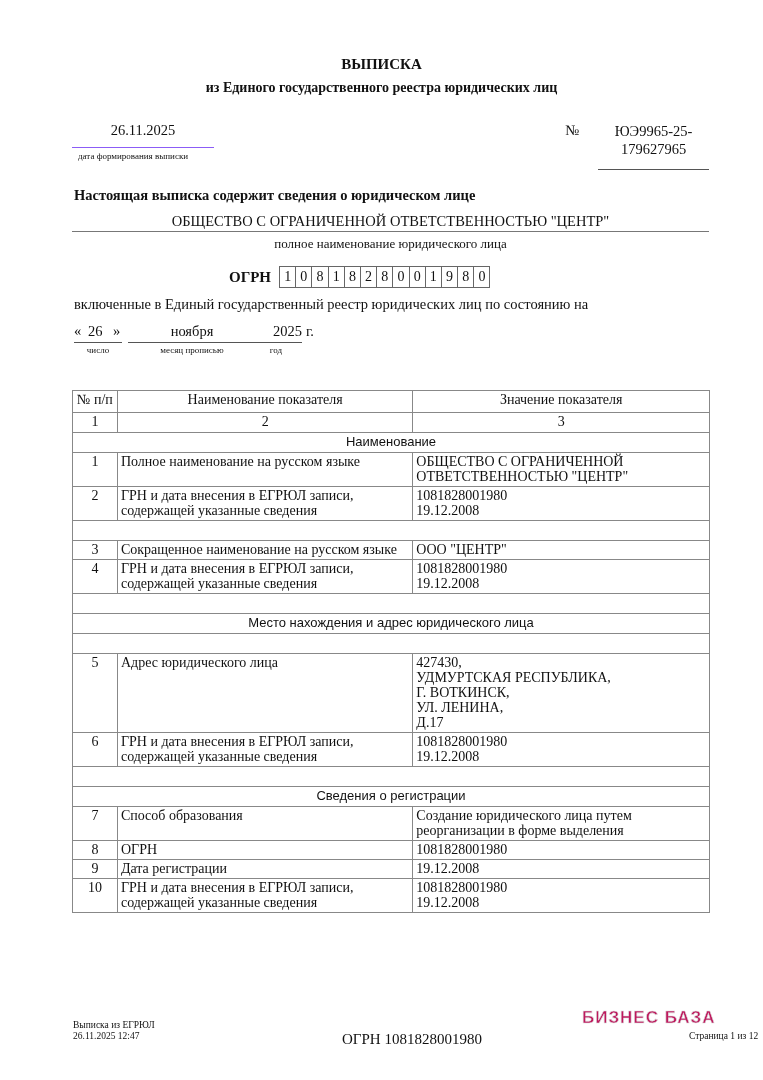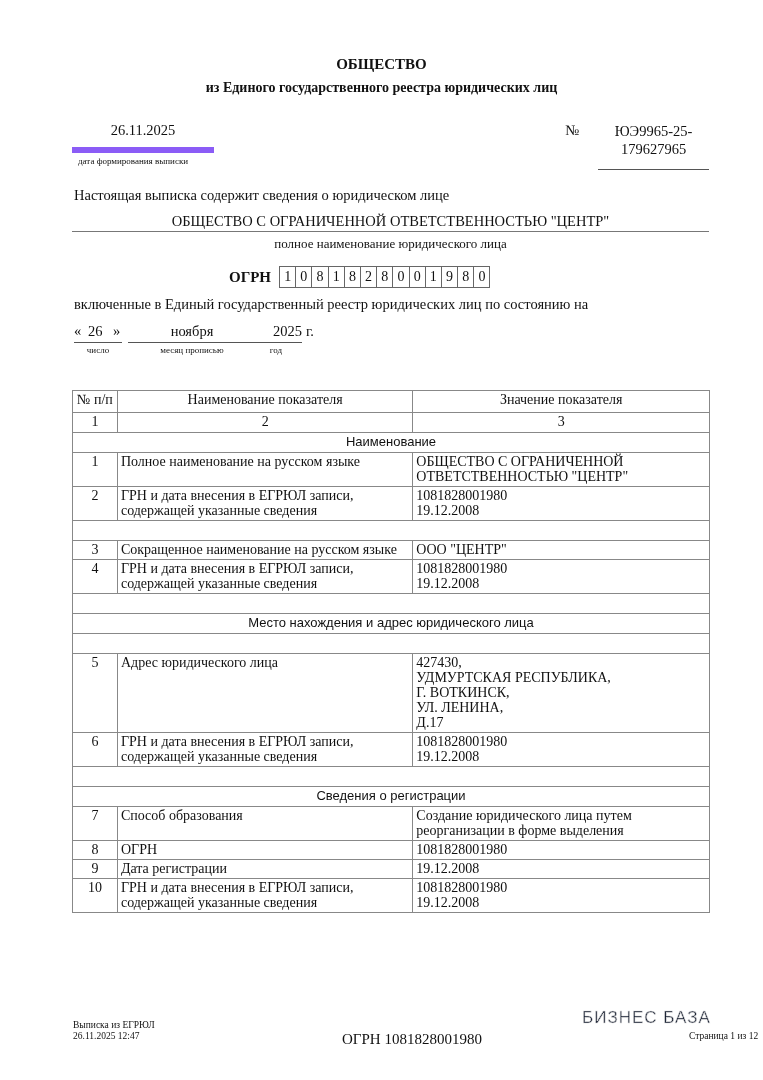--- a/index.html
+++ b/index.html
@@ -6,27 +6,27 @@
   body {
     width: 763px; height: 1080px; position: relative; overflow: hidden;
     font-family: "Liberation Serif", serif; color: #111; font-size: 14px;
   }
   .abs { position: absolute; }
   .center { text-align: center; }
   .title { top: 56px; left: 0; width: 763px; font-weight: bold; font-size: 15px; }
   .subtitle { top: 80px; left: 0; width: 763px; font-weight: bold; font-size: 14px; }
 
   .date-block { top: 122px; left: 72px; width: 142px; }
-  .date-val { text-align: center; font-size: 14.5px; padding-bottom: 8px; border-bottom: 6px solid #8b5cf6; padding-left: 0; }
+  .date-val { text-align: center; font-size: 14.5px; padding-bottom: 8px; border-bottom: 1px solid #8b5cf6; padding-left: 0; }
   .date-cap { font-size: 9px; margin-top: 3px; padding-left: 6px; }
 
   .num-sign { top: 122px; left: 565px; font-size: 14.5px; }
   .num-block { top: 122px; left: 598px; width: 111px; border-bottom: 1px solid #555; text-align: center; font-size: 14.5px; line-height: 18px; padding-bottom: 11px; }
 
-  .intro { top: 187px; left: 74px; font-size: 14.5px; }
+  .intro { top: 187px; left: 74px; font-size: 14.5px; font-weight: bold; }
   .fullname { top: 213px; left: 72px; width: 637px; text-align: center; font-size: 14.5px; border-bottom: 1px solid #777; padding-bottom: 1px; }
   .fullname-cap { top: 236px; left: 72px; width: 637px; text-align: center; font-size: 13px; }
 
   .ogrn-row { top: 266px; left: 229px; display: flex; align-items: center; }
   .ogrn-label { font-weight: bold; font-size: 15px; margin-right: 8px; }
   .ogrn-boxes { display: flex; border: 1px solid #666; }
   .ogrn-box { width: 15.2px; height: 20px; border-left: 1px solid #666; text-align: center; line-height: 20px; font-size: 14px; }
   .ogrn-box:first-child { border-left: none; }
 
   .included { top: 296px; left: 74px; font-size: 14.5px; }
@@ -49,29 +49,29 @@
   .c3 { width: 290px; }
   .sec td { text-align: center; font-weight: bold; font-family: "Liberation Sans", sans-serif; font-size: 13px; height: 16px; }
   .gap td { height: 16px; }
   .cidx td { text-align: center; height: 16px; }
   .multi { white-space: pre-line; }
 
   .footer-left { top: 1020px; left: 73px; font-size: 9.5px; line-height: 11px; }
   .footer-center { top: 1031px; left: 342px; font-size: 15px; }
   .footer-right { top: 1031px; left: 645px; font-size: 9.5px; padding-left: 44px; }
   .watermark {
-    top: 1008px; left: 582px; font-family: "Liberation Sans", sans-serif; font-weight: normal;
-    font-size: 17px; letter-spacing: 1px; color: #0f172a;
+    top: 1008px; left: 582px; font-family: "Liberation Sans", sans-serif; font-weight: bold;
+    font-size: 17px; letter-spacing: 1px; color: #be185d;
     -webkit-text-stroke: 0.6px #dcdcdc;
   }
 </style>
 </head>
 <body>
 
-<div class="abs center title">ОБЩЕСТВО</div>
+<div class="abs center title">ВЫПИСКА</div>
 <div class="abs center subtitle">из Единого государственного реестра юридических лиц</div>
 
 <div class="abs date-block">
   <div class="date-val">26.11.2025</div>
   <div class="date-cap">дата формирования выписки</div>
 </div>
 
 <div class="abs num-sign">№</div>
 <div class="abs num-block">
   <div>ЮЭ9965-25-</div>

